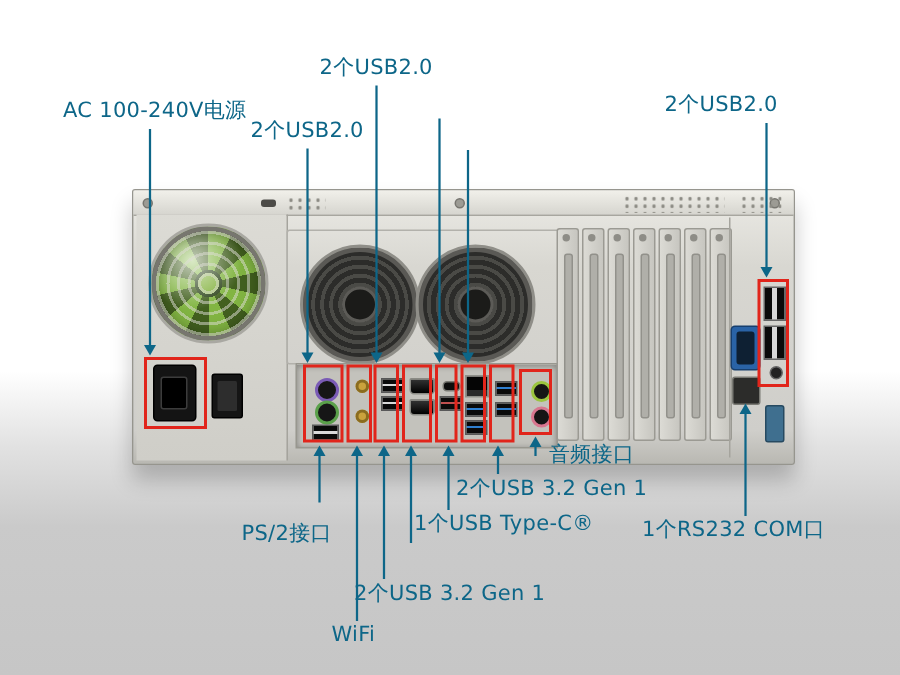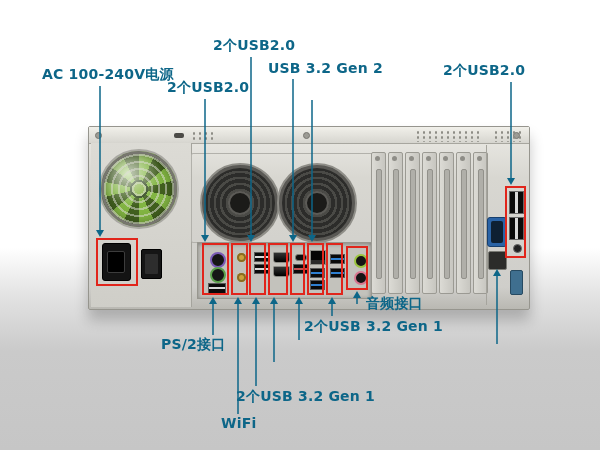--- a/index.html
+++ b/index.html
@@ -64,21 +64,21 @@
     border:1px solid #92918b;border-radius:2px;}
   .rdiv{position:absolute;left:397px;top:18px;width:1px;height:160px;background:#a5a49d;}
   .vga{position:absolute;background:#2a63a6;border:1px solid #173f6e;border-radius:3px;}
   .vga::after{content:"";position:absolute;inset:3px;background:#0e2033;border-radius:2px;}
   .com{position:absolute;background:#2c2c2a;border:1px solid #7a7a74;border-radius:2px;}
   .round-hole{border-radius:50%;background:#222;border:1px solid #666;}
   .bport{background:#3f6f8f;border:1px solid #274a61;border-radius:2px;}
   
   .hl{position:absolute;border:2px solid #e1251b;box-sizing:border-box;background:transparent;}
   .arrows{position:absolute;left:0;top:0;width:600px;height:450px;pointer-events:none;}
-  .lbl{position:absolute;font-size:14px;line-height:17px;color:#0d6688;white-space:nowrap;letter-spacing:.2px;font-weight:bold;}
+  .lbl{position:absolute;font-size:14px;line-height:17px;color:#0d6688;white-space:nowrap;letter-spacing:.2px;}
 </style>
 </head>
 <body>
 
 <div class="stage">
 
   <div class="chassis">
     <div class="chassis-top"></div>
     <div class="screw" style="left:6px;top:5px;"></div>
     <div class="screw" style="left:214px;top:5px;"></div>
@@ -178,22 +178,23 @@
         <polygon points="234,304 242,304 238,297" stroke="none"></polygon>
         <line x1="497" y1="344" x2="497" y2="275"></line>
         <polygon points="493,276 501,276 497,269" stroke="none"></polygon>
       </g>
     </g>
   </svg>
 
   <div class="lbl" style="left:213px;top:37px;">2个USB2.0</div>
   <div class="lbl" style="left:42px;top:66px;">AC 100-240V电源</div>
   <div class="lbl" style="left:167px;top:79px;">2个USB2.0</div>
-  <div class="lbl" style="left:268px;top:60px;">USB 3.2 Gen 2</div>
   <div class="lbl" style="left:443px;top:62px;">2个USB2.0</div>
 
   <div class="lbl" style="left:366px;top:295px;">音频接口</div>
-  <div class="lbl" style="left:161px;top:336px;">PS/2接口</div>
+  <div class="lbl" style="left:161px;top:348px;">PS/2接口</div>
   <div class="lbl" style="left:304px;top:318px;">2个USB 3.2 Gen 1</div>
+  <div class="lbl" style="left:276px;top:341px;">1个USB Type-C®</div>
   <div class="lbl" style="left:236px;top:388px;">2个USB 3.2 Gen 1</div>
   <div class="lbl" style="left:221px;top:415px;">WiFi</div>
+  <div class="lbl" style="left:428px;top:345px;">1个RS232 COM口</div>
 
 </div>
 
 </body></html>

